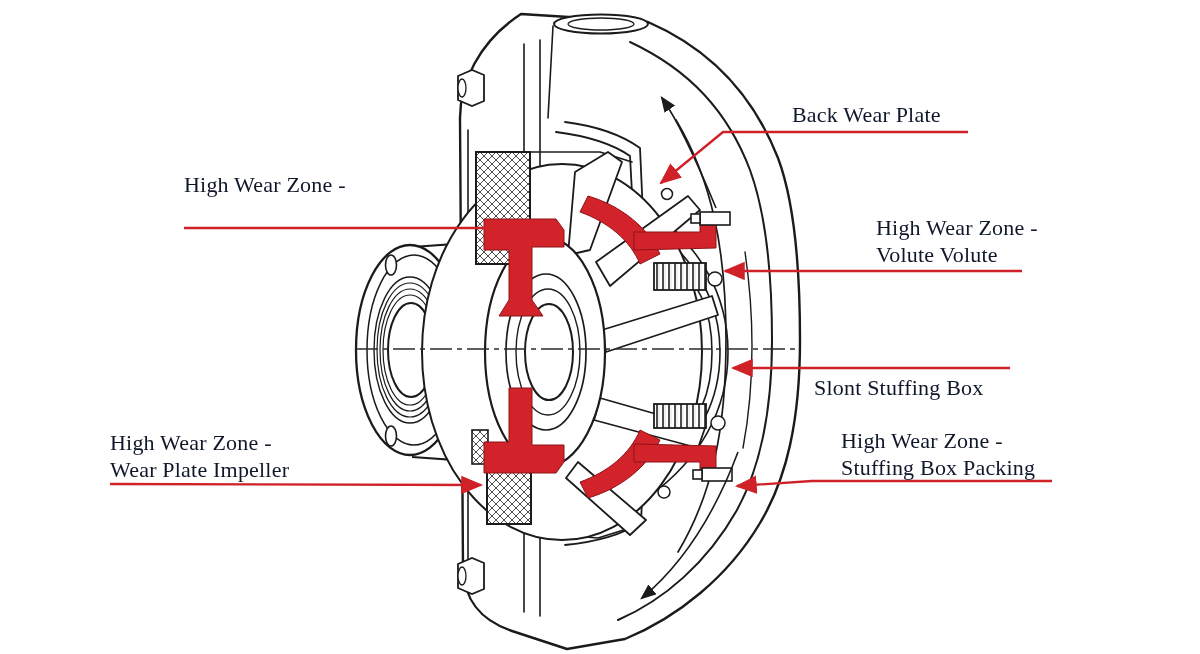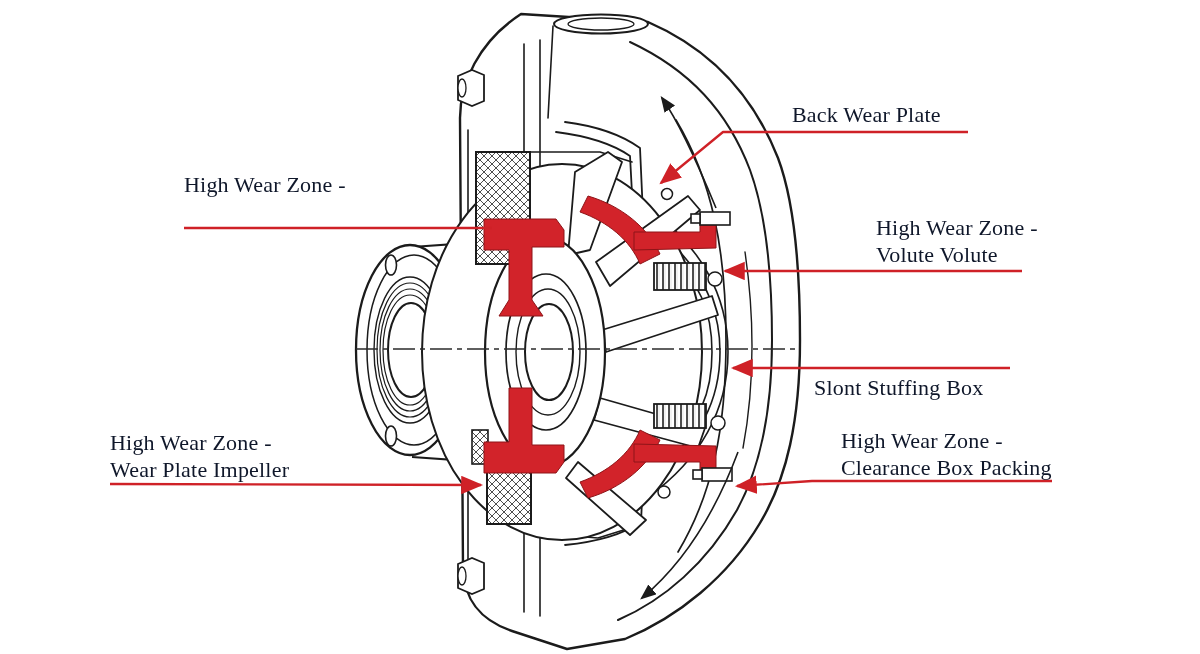--- a/index.html
+++ b/index.html
@@ -178,16 +178,16 @@
     <span>Slont Stuffing Box</span>
   </div>
 
   <div class="lbl" style="left:110px;top:429px;">
     <span>High Wear Zone -</span><br>
     <span>Wear Plate Impeller</span>
   </div>
 
   <div class="lbl" style="left:841px;top:427px;">
     <span>High Wear Zone -</span><br>
-    <span>Clearance Box Packing</span>
+    <span>Stuffing Box Packing</span>
   </div>
 
 </div>
 
 </body></html>

